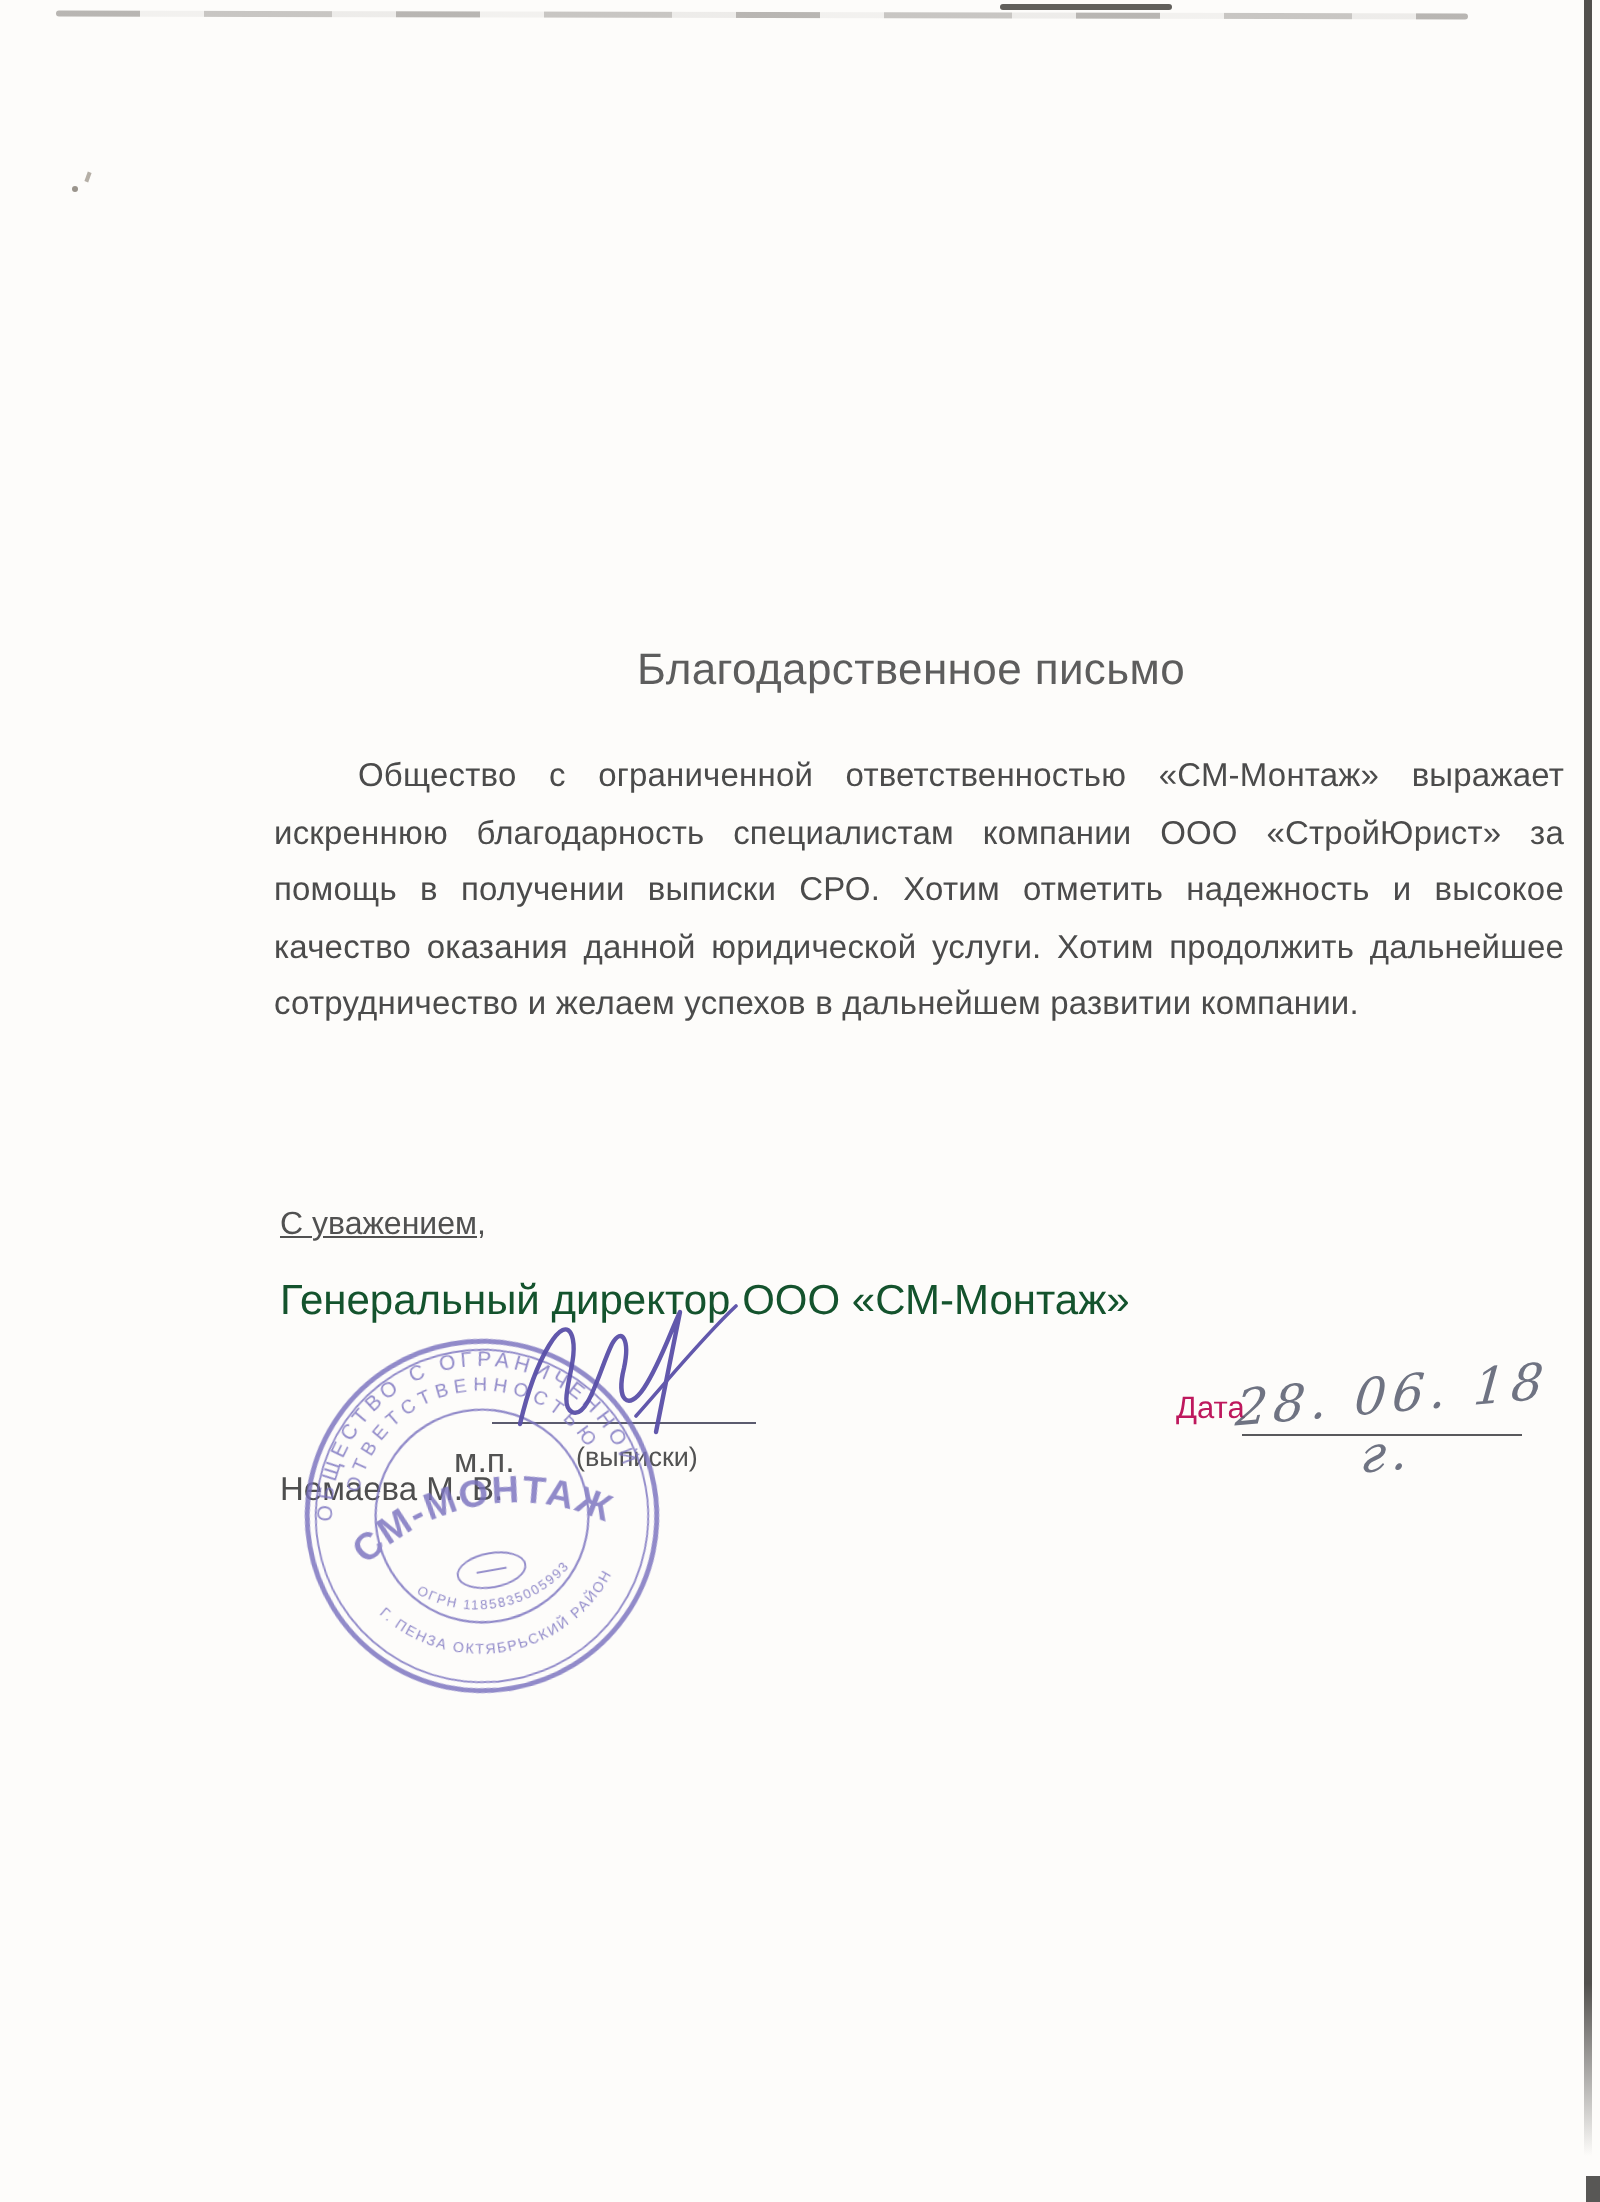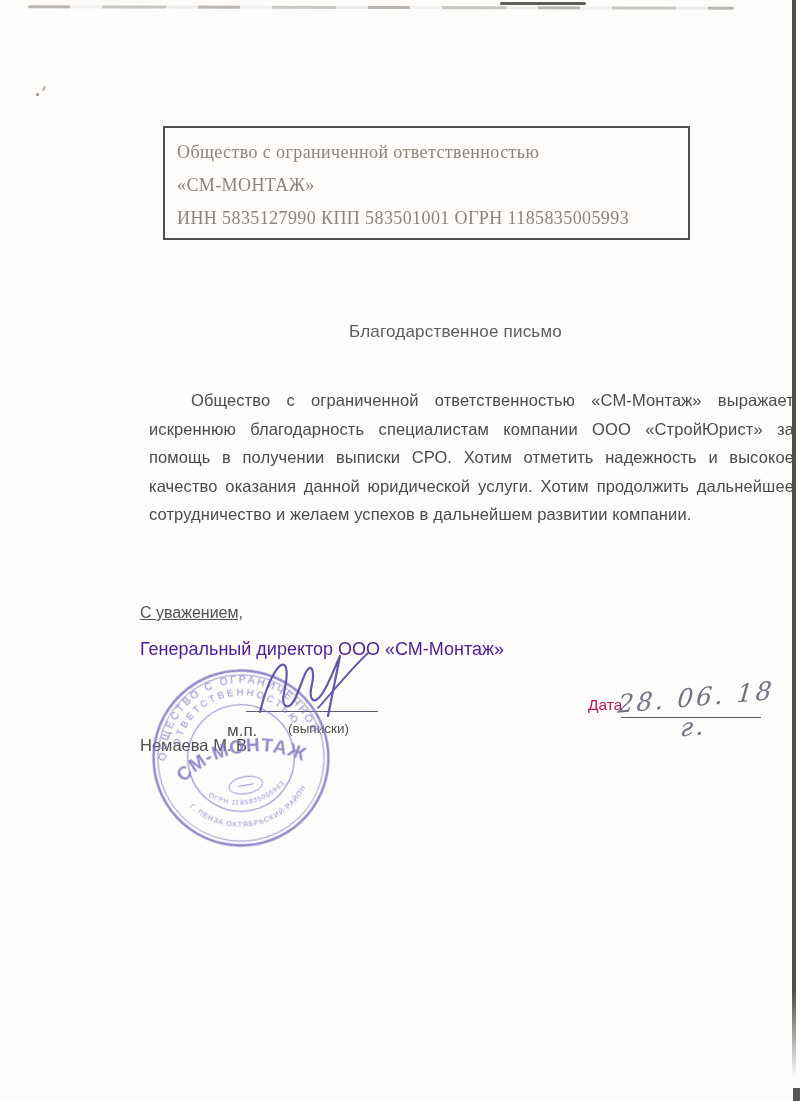--- a/index.html
+++ b/index.html
@@ -28,29 +28,29 @@
     position:absolute;left:163px;top:126px;width:527px;height:114px;
     border:2px solid #4e4d4b;box-sizing:border-box;
     font-family:"Liberation Serif",serif;color:#8b8478;
     font-size:18px;line-height:33px;padding:8px 10px 0 12px;
     letter-spacing:.4px;
   }
 
   
   .title{
     position:absolute;left:133px;top:322px;width:645px;text-align:center;
-    font-size:17px;color:#5d5d5d;letter-spacing:.2px;
+    font-size:22px;color:#5d5d5d;letter-spacing:.2px;
   }
   .body-par{
-    position:absolute;left:133px;top:370px;width:645px;margin:16px;
+    position:absolute;left:133px;top:370px;width:645px;margin:4px;
     font-size:16.5px;line-height:28.5px;text-align:justify;text-indent:42px;
     color:#4b4b4b;letter-spacing:.1px;
   }
   .closing{position:absolute;left:140px;top:604px;font-size:16px;color:#515151;text-decoration:underline;}
-  .sig-title{position:absolute;left:140px;top:639px;font-size:18px;color:#4c1d95;}
+  .sig-title{position:absolute;left:140px;top:639px;font-size:21px;color:#14532d;}
   .sig-name{position:absolute;left:140px;top:692px;font-size:16.5px;color:#4e4e4e;margin-top:44px;}
   .sig-line{position:absolute;left:246px;top:694px;width:132px;height:17px;border-bottom:1.6px solid #5b5b6e;}
   .mp{position:absolute;left:227px;top:721px;font-size:17px;color:#525252;}
   .podpis{position:absolute;left:288px;top:721px;font-size:13.5px;color:#525252;}
 
   
   .date-label{position:absolute;left:588px;top:696px;font-size:15.5px;color:#be185d;}
   .date-line{position:absolute;left:621px;top:700px;width:140px;height:17px;border-bottom:1.6px solid #59595c;}
   .date-hand{
     position:absolute;left:615px;top:683px;width:160px;text-align:center;
@@ -73,25 +73,20 @@
 
 <div class="page">
 
   <div class="streak-top"></div>
   <div class="streak-top2"></div>
   <div class="edge-right"></div>
   <div class="corner-spot"></div>
   <div class="speck1"></div>
   <div class="speck2"></div>
 
-  <div class="letterhead">
-    <div>Общество с ограниченной ответственностью</div>
-    <div>«СМ-МОНТАЖ»</div>
-    <div>ИНН 5835127990 КПП 583501001 ОГРН 1185835005993</div>
-  </div>
 
   <div class="title">Благодарственное письмо</div>
   <p class="body-par">Общество с ограниченной ответственностью «СМ-Монтаж» выражает искреннюю благодарность специалистам компании ООО «СтройЮрист» за помощь в получении выписки СРО. Хотим отметить надежность и высокое качество оказания данной юридической услуги. Хотим продолжить дальнейшее сотрудничество и желаем успехов в дальнейшем развитии компании.</p>
 
   <div class="closing">С уважением,</div>
   <div class="sig-title">Генеральный директор ООО «СМ-Монтаж»</div>
   <div class="sig-name">Немаева М. В.</div>
   <div class="sig-line"></div>
   <div class="mp">м.п.</div>
   <div class="podpis">(выписки)</div>

